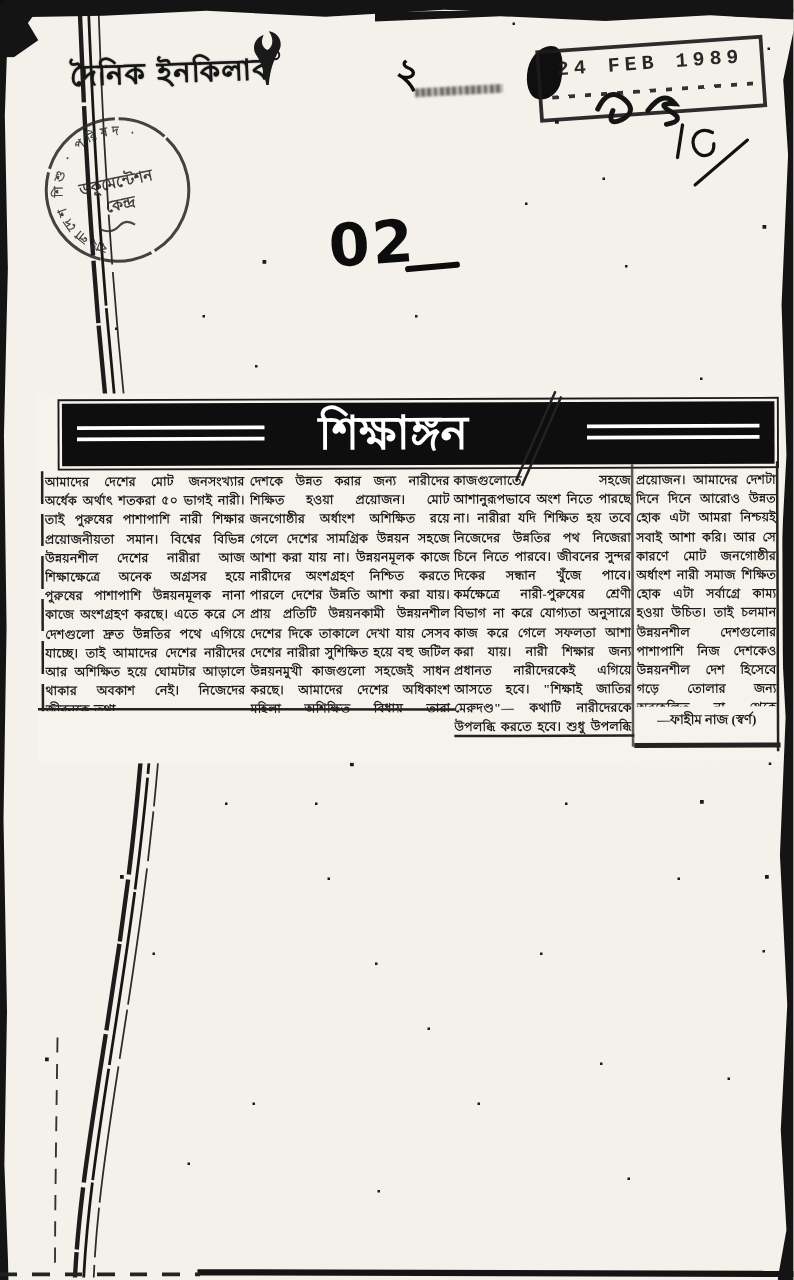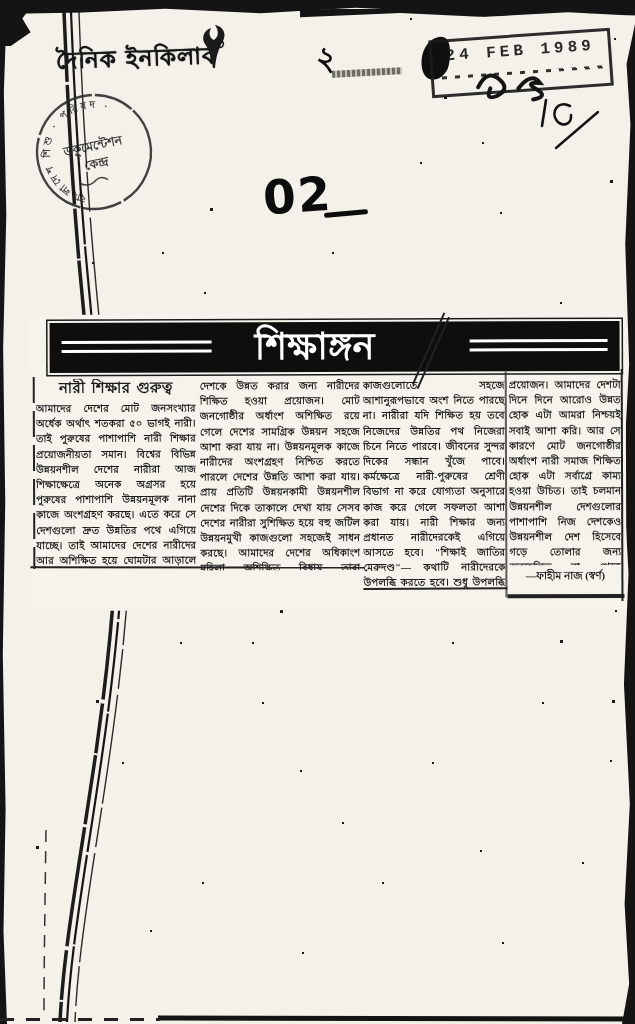--- a/index.html
+++ b/index.html
@@ -163,21 +163,20 @@
   <div id="clipping">
 
     <div id="banner">
       <span class="banner-rule" id="banner-rule-left"></span>
       <span id="banner-title">শিক্ষাঙ্গন</span>
       <span class="banner-rule" id="banner-rule-right"></span>
     </div>
     <div id="scratch-mark"></div>
 
     <div class="col" id="col-1">
-      <h3 id="article-headline">নারী শিক্ষার গুরুত্ব</h3>
       <p>আমাদের দেশের মোট জনসংখ্যার অর্ধেক অর্থাৎ শতকরা ৫০ ভাগই নারী। তাই পুরুষের পাশাপাশি নারী শিক্ষার প্রয়োজনীয়তা সমান। বিশ্বের বিভিন্ন উন্নয়নশীল দেশের নারীরা আজ শিক্ষাক্ষেত্রে অনেক অগ্রসর হয়ে পুরুষের পাশাপাশি উন্নয়নমূলক নানা কাজে অংশগ্রহণ করছে। এতে করে সে দেশগুলো দ্রুত উন্নতির পথে এগিয়ে যাচ্ছে। তাই আমাদের দেশের নারীদের আর অশিক্ষিত হয়ে ঘোমটার আড়ালে থাকার অবকাশ নেই। নিজেদের জীবনকে তথা</p>
     </div>
     <div class="col" id="col-2">
       <p>দেশকে উন্নত করার জন্য নারীদের শিক্ষিত হওয়া প্রয়োজন। মোট জনগোষ্ঠীর অর্ধাংশ অশিক্ষিত রয়ে গেলে দেশের সামগ্রিক উন্নয়ন সহজে আশা করা যায় না। উন্নয়নমূলক কাজে নারীদের অংশগ্রহণ নিশ্চিত করতে পারলে দেশের উন্নতি আশা করা যায়। প্রায় প্রতিটি উন্নয়নকামী উন্নয়নশীল দেশের দিকে তাকালে দেখা যায় সেসব দেশের নারীরা সুশিক্ষিত হয়ে বহু জটিল উন্নয়নমুখী কাজগুলো সহজেই সাধন করছে। আমাদের দেশের অধিকাংশ মহিলা অশিক্ষিত বিধায় তারা উন্নয়নমূলক</p>
     </div>
     <div class="col" id="col-3">
       <p>কাজগুলোতে সহজে আশানুরূপভাবে অংশ নিতে পারছে না। নারীরা যদি শিক্ষিত হয় তবে নিজেদের উন্নতির পথ নিজেরা চিনে নিতে পারবে। জীবনের সুন্দর দিকের সন্ধান খুঁজে পাবে। কর্মক্ষেত্রে নারী-পুরুষের শ্রেণী বিভাগ না করে যোগ্যতা অনুসারে কাজ করে গেলে সফলতা আশা করা যায়। নারী শিক্ষার জন্য প্রধানত নারীদেরকেই এগিয়ে আসতে হবে। "শিক্ষাই জাতির মেরুদণ্ড"— কথাটি নারীদেরকে উপলব্ধি করতে হবে। শুধু উপলব্ধি কেন, কথাটির বাস্তবতার জন্য সুশিক্ষিত হয়ে উন্নত জাতি গঠনে নারীদের সহায়তা করা</p>
     </div>
     <div class="col" id="col-4">
       <p>প্রয়োজন। আমাদের দেশটা দিনে দিনে আরোও উন্নত হোক এটা আমরা নিশ্চয়ই সবাই আশা করি। আর সে কারণে মোট জনগোষ্ঠীর অর্ধাংশ নারী সমাজ শিক্ষিত হোক এটা সর্বাগ্রে কাম্য হওয়া উচিত। তাই চলমান উন্নয়নশীল দেশগুলোর পাশাপাশি নিজ দেশকেও উন্নয়নশীল দেশ হিসেবে গড়ে তোলার জন্য অবহেলিত না থেকে নারীদেরকে শিক্ষিত হতে এখন থেকেই উদ্যোগী হতে হবে— নিজের জীবনের উন্নতির জন্য, নিজের দেশের উন্নতি জন্য।</p>

